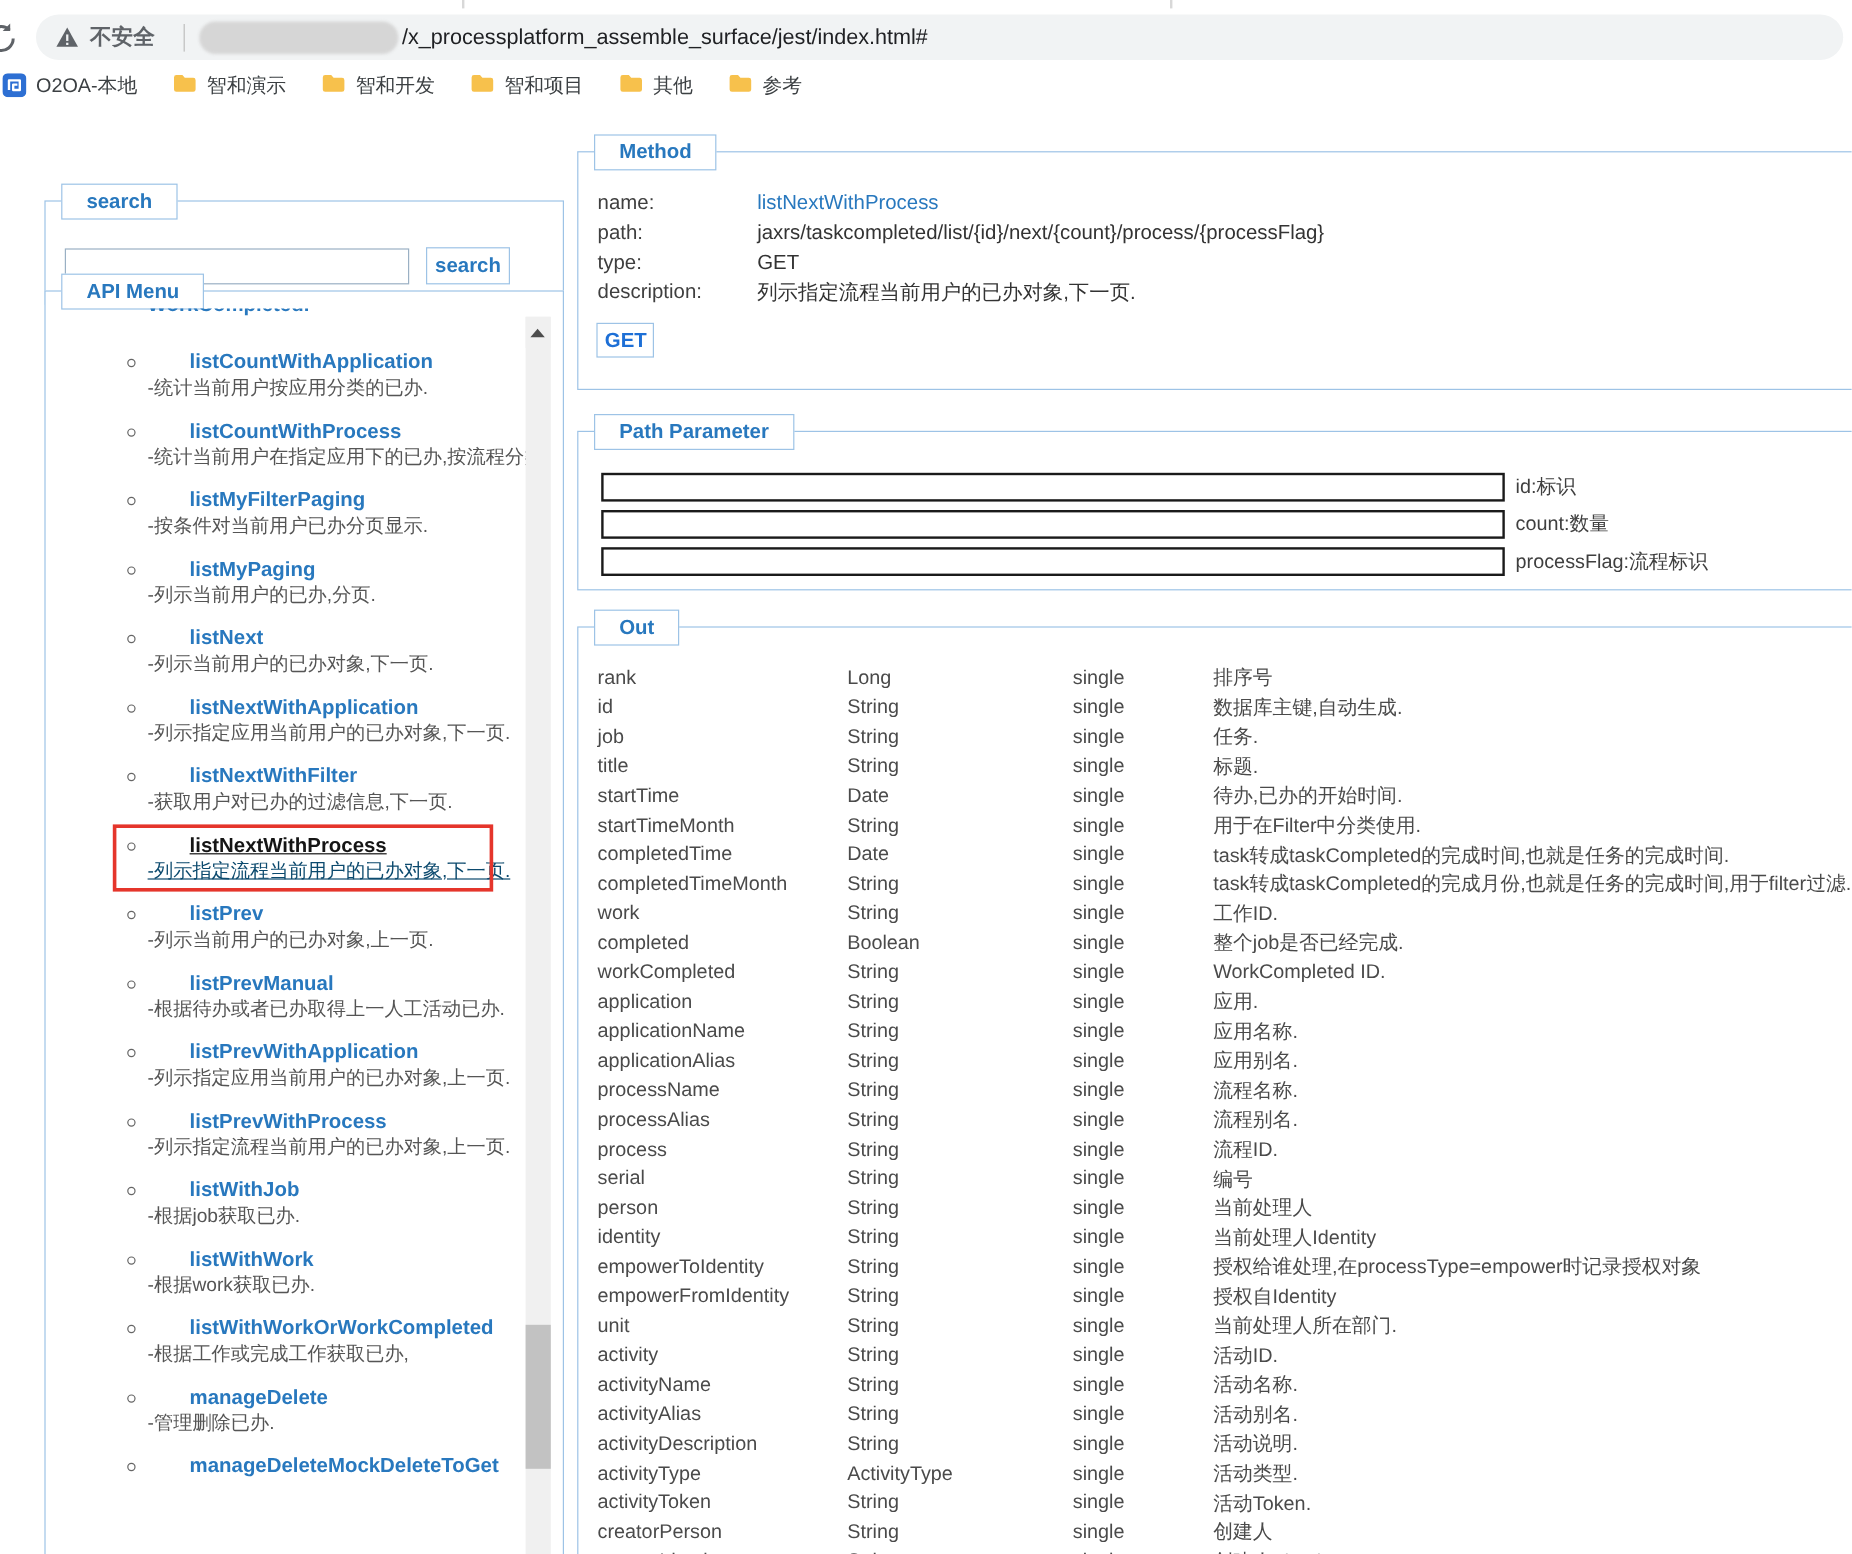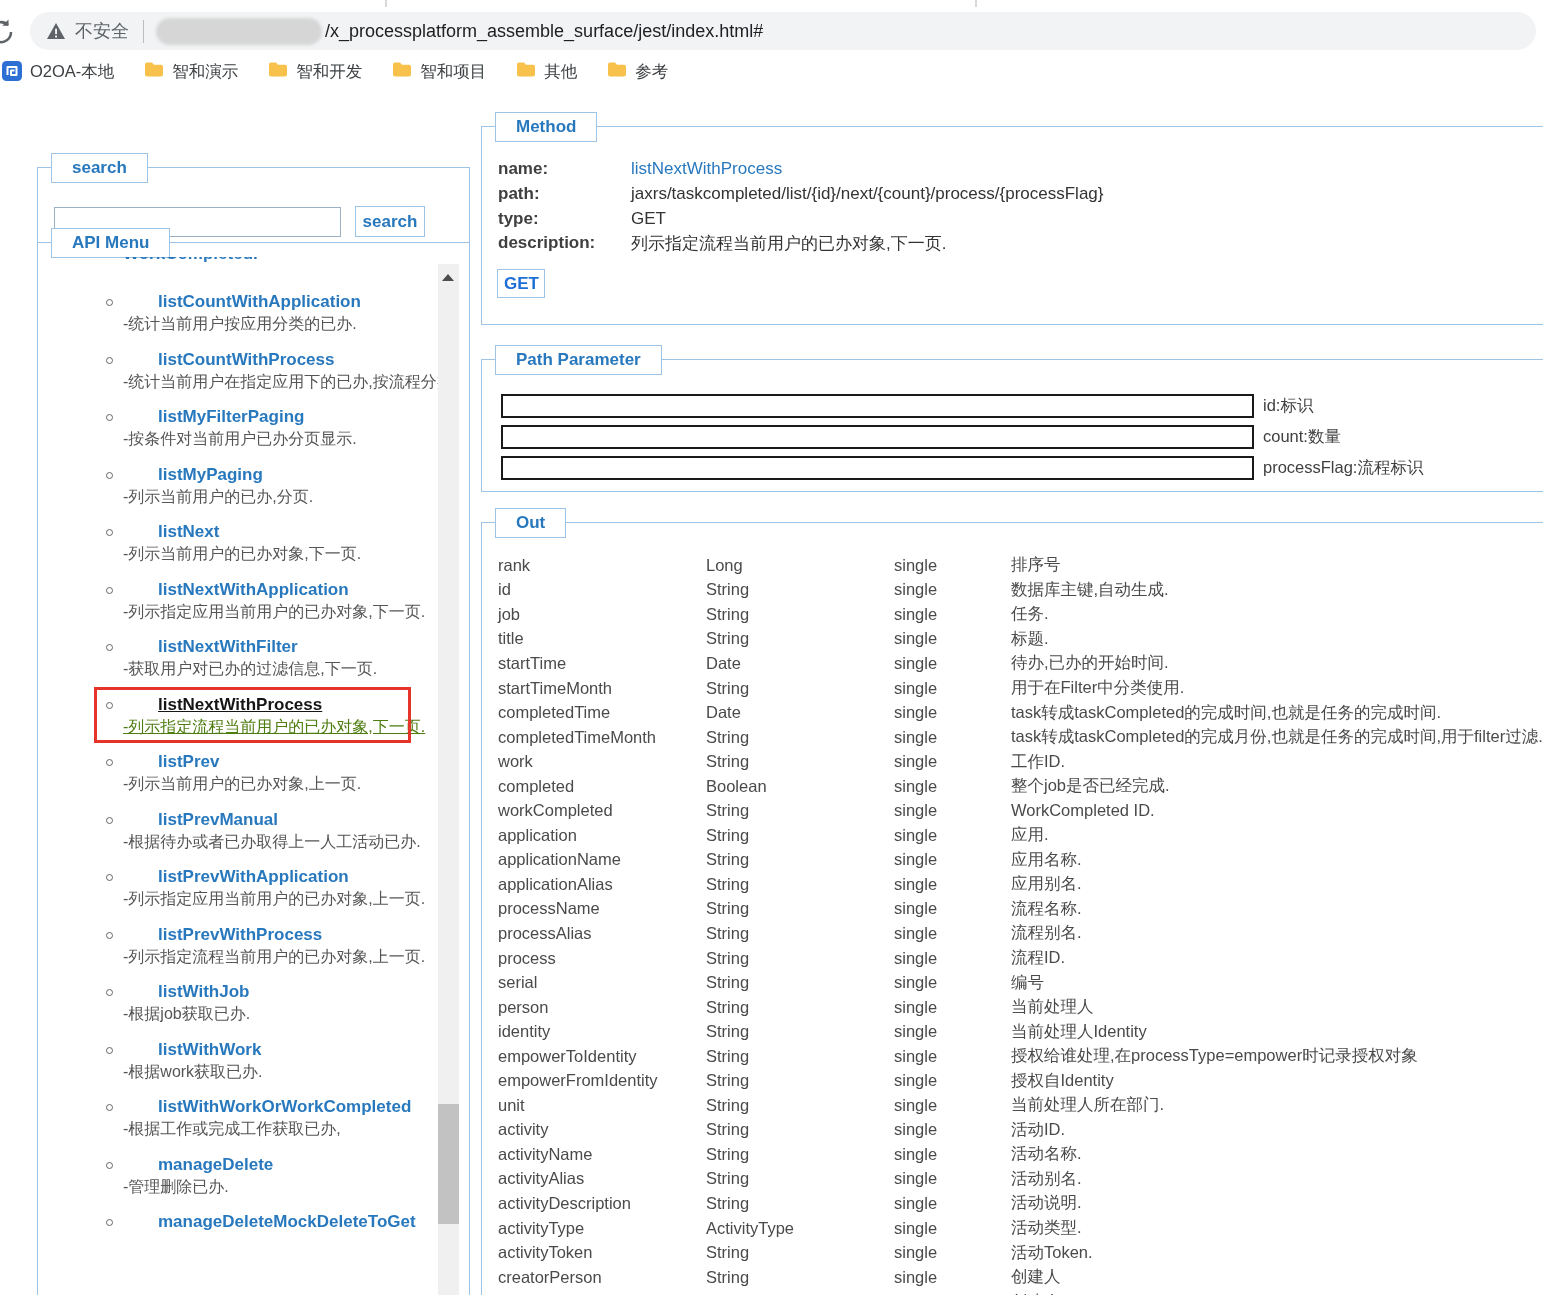--- a/index.html
+++ b/index.html
@@ -9,21 +9,21 @@
   }
   
   .chrome{position:absolute;top:0;left:0;width:1543px;height:50px;background:#fff;}
   .tab-tick{position:absolute;top:0;width:2px;height:7px;background:#d8d8d8;}
   .reload-icon{position:absolute;left:-14px;top:17px;width:30px;height:30px;color:#5f6368;}
   .addr-bar{
     position:absolute;left:30px;top:12px;width:1506px;height:38px;background:#f1f3f4;
     border-radius:19px;display:flex;align-items:center;padding:0 16px;box-sizing:border-box;
   }
   .warn-icon{flex:0 0 auto;margin-right:9px;display:flex;}
-  .notsecure{color:#5f6368;font-size:18px;margin-right:14px;white-space:nowrap;}
+  .notsecure{color:#5f6368;font-size:18px;margin-right:24px;white-space:nowrap;font-weight:bold;}
   .addr-sep{width:1px;height:23px;background:#bdbdbd;margin-right:12px;}
   .redacted-host{width:166px;height:27px;background:#d6d6d6;border-radius:14px;filter:blur(1.5px);margin-right:3px;}
   .url-text{color:#202124;font-size:18px;white-space:nowrap;overflow:hidden;}
   .bookmarks{position:absolute;top:52px;left:0;width:1543px;height:40px;background:#fff;
     display:flex;align-items:center;gap:30px;padding-left:2px;box-sizing:border-box;}
   .bookmark{display:flex;align-items:flex-start;gap:8px;font-size:16.5px;color:#3c4043;cursor:pointer;white-space:nowrap;}
   .bookmark .icon-o2oa{display:none;}
   .bookmark.o2oa .icon-o2oa{display:flex;}
   
   .panel{position:absolute;border:1px solid #9dc3e6;background:#fff;box-sizing:border-box;}
@@ -37,33 +37,33 @@
   .panel-menu{left:37px;top:242px;width:433px;height:1100px;}
   .menu-clip{position:absolute;left:85px;top:14px;height:9px;overflow:hidden;}
   .menu-clip span{display:block;margin-top:-13px;font-weight:bold;font-size:17px;color:#2878be;white-space:nowrap;}
   .menu-list{position:absolute;left:56px;top:48px;width:360px;list-style:none;margin:0;padding:0;}
   .menu-item{position:relative;padding-left:29px;margin-bottom:13px;cursor:pointer;}
   .menu-item::before{content:'';position:absolute;left:12px;top:8px;width:5px;height:5px;
     border:1.5px solid #666;border-radius:50%;}
   .menu-item .name{display:block;font-weight:bold;font-size:17px;color:#2878be;line-height:22px;white-space:nowrap;margin-left:35px;}
   .menu-item .desc{display:block;font-size:16px;color:#555;line-height:22.5px;white-space:nowrap;}
   .menu-item.selected .name{color:#151515;text-decoration:underline;}
-  .menu-item.selected .desc{color:#4d7c0f;text-decoration:underline;}
+  .menu-item.selected .desc{color:#0c4a6e;text-decoration:underline;}
   .menu-item.selected::after{content:'';position:absolute;left:0;top:-7px;width:311px;height:50px;
     border:3px solid #e5352b;pointer-events:none;}
   .scroll-track{position:absolute;left:400px;top:21px;width:21px;height:1060px;background:#f0f0f0;}
   .scroll-up{position:absolute;left:0;top:0;width:21px;height:26px;background:#f0f0f0;cursor:pointer;}
   .scroll-up::after{content:'';position:absolute;left:4px;top:10px;width:0;height:0;
     border-left:6.5px solid transparent;border-right:6.5px solid transparent;border-bottom:7px solid #4d4d4d;}
   .scroll-thumb{position:absolute;left:0;top:840px;width:21px;height:120px;background:#c2c2c2;cursor:pointer;}
   
   .panel-method{left:481px;top:126px;width:1080px;height:199px;}
   .method-rows{position:absolute;left:16px;top:30px;}
   .m-row{display:flex;height:24.7px;align-items:center;font-size:17px;}
-  .m-row .lbl{width:133px;color:#3f3f3f;font-weight:bold;}
+  .m-row .lbl{width:133px;color:#3f3f3f;}
   .m-row .val{color:#333;white-space:nowrap;}
   .m-row.link .val{color:#2878be;cursor:pointer;}
   .get-btn{position:absolute;left:15px;top:142px;width:48px;height:29px;background:#fff;
     border:1px solid #9dc3e6;color:#1d6fd6;font-weight:bold;font-size:17px;box-sizing:border-box;cursor:pointer;}
   .panel-pathparam{left:481px;top:359px;width:1080px;height:133px;}
   .pp-rows{position:absolute;left:19px;top:30px;}
   .pp-row{display:flex;align-items:center;height:31px;}
   .pp-input{width:753px;height:24px;border:2px solid #1a1a1a;box-sizing:border-box;font-size:14px;
     padding:0 5px;outline:none;border-radius:0;}
   .pp-lbl{margin-left:9px;font-size:16.5px;color:#3f3f3f;white-space:nowrap;}

